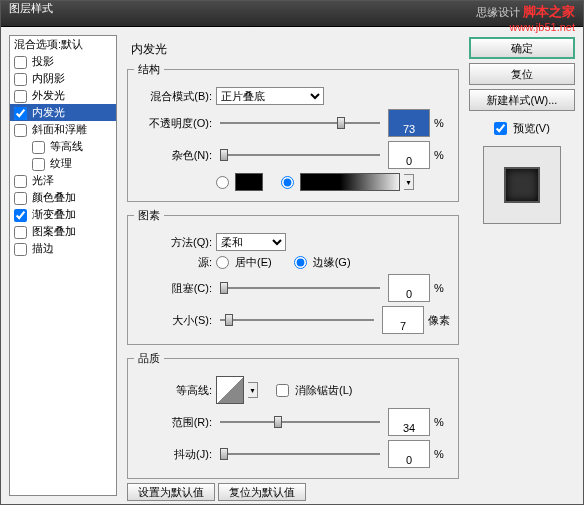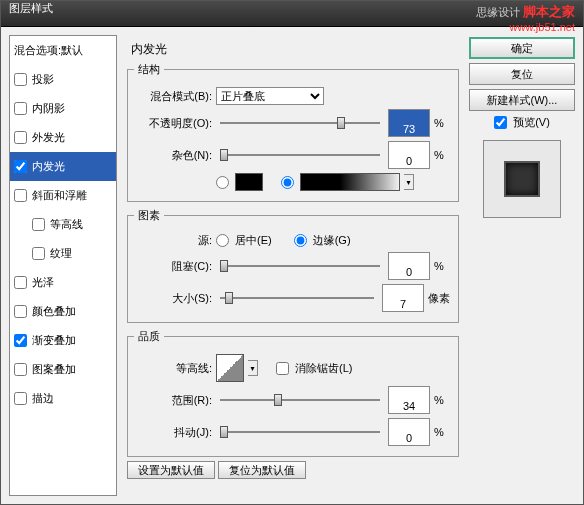--- a/index.html
+++ b/index.html
@@ -4,21 +4,21 @@
 <style>
 *{box-sizing:border-box;font-family:"Microsoft YaHei",SimSun,sans-serif;font-size:11px}
 body{margin:0;background:#1a1a1a;width:584px;height:505px}
 .win{position:absolute;left:0;top:0;width:584px;height:505px;background:#f0f0f0;border:1px solid #555}
 .titlebar{height:26px;background:linear-gradient(#4a4a4a,#2a2a2a);color:#fff;padding:0 8px;border-bottom:1px solid #000}
 .watermark{position:absolute;right:8px;top:2px;text-align:right;font-size:10px;color:#ccc}
 .watermark b{color:#ff3333;font-size:13px}
 .body{display:flex;padding:8px;gap:6px;height:calc(100% - 26px)}
 .col1{width:108px;border:1px solid #888;background:#fff}
 .col1-h{background:#f0f0f0;border-bottom:1px solid #888;padding:4px;text-align:center}
-.sl{padding:7px 4px;display:flex;align-items:center;gap:3px;cursor:pointer}
+.sl{padding:1px 4px;display:flex;align-items:flex-end;gap:3px;cursor:pointer}
 .sl.sel{background:#2b5fb3;color:#fff}
 .sl input{margin:0}
 .sl.ind{padding-left:22px}
 .col2{flex:1;padding:4px}
 fieldset{border:1px solid #999;margin:0 0 6px 0;padding:6px}
 legend{padding:0 4px}
 .row{display:flex;align-items:center;margin:4px 0;gap:4px}
 .lbl{width:78px;text-align:right}
 select{height:18px;border:1px solid #888;background:#fff}
 .slider{flex:1;height:16px;position:relative;margin:0 4px}
@@ -29,21 +29,21 @@
 .u{width:18px}
 .swatch{width:28px;height:18px;background:#000;border:1px solid #555}
 .grad{width:100px;height:18px;border:1px solid #555;background:linear-gradient(90deg,#000,#000 40%,rgba(0,0,0,0))}
 .dd{width:10px;height:16px;border:1px solid #888;border-left:0;background:#eee;display:flex;align-items:center;justify-content:center}
 .dd::after{content:"▾";font-size:8px}
 .contour{width:28px;height:28px;border:1px solid #555;background:linear-gradient(135deg,#fff 50%,#888 50%)}
 .btn{border:1px solid #888;background:linear-gradient(#fff,#ddd);padding:2px 10px;cursor:pointer}
 .col3{width:106px;display:flex;flex-direction:column;gap:4px;padding-top:2px}
 .btn3{height:22px;border:1px solid #888;background:linear-gradient(#fff,#ddd);display:flex;align-items:center;justify-content:center;cursor:pointer}
 .btn3.ok{border:2px solid #4a8}
-.prev{display:flex;align-items:center;gap:4px;justify-content:center}
+.prev{margin-top:6px;display:flex;align-items:center;gap:4px;justify-content:center}
 .pbox{margin-top:6px;width:78px;height:78px;border:1px solid #888;background:#e8e8e8;display:flex;align-items:center;justify-content:center;align-self:center}
 .psq{width:36px;height:36px;background:#333;border:2px solid #555;box-shadow:inset 0 0 8px #000}
 input[type=radio],input[type=checkbox]{margin:0 2px 0 0;vertical-align:middle}
 </style>
 </head>
 <body>
 
 <div class="win">
  <div class="titlebar">
   <span>图层样式</span>
@@ -139,20 +139,24 @@
             <div class="swatch"></div>
      <span style="width:10px"></span>
      <input type="radio" checked="" style="">
             <div class="grad"></div>
             <div class="dd"></div>
     </div>
    </fieldset>
 
    <fieldset>
     <legend>图素</legend>
+    <div class="row">
+     <span class="lbl">方法(Q):</span>
+     <select style="width:70px"><option>柔和</option></select>
+    </div>
     <div class="row">
      <span class="lbl">源:</span>
      <input type="radio" style="">
             <span>居中(E)</span>
      <span style="width:14px"></span>
      <input type="radio" checked="" style="">
             <span>边缘(G)</span>
     </div>
     <div class="row">
      <span class="lbl">阻塞(C):</span>

